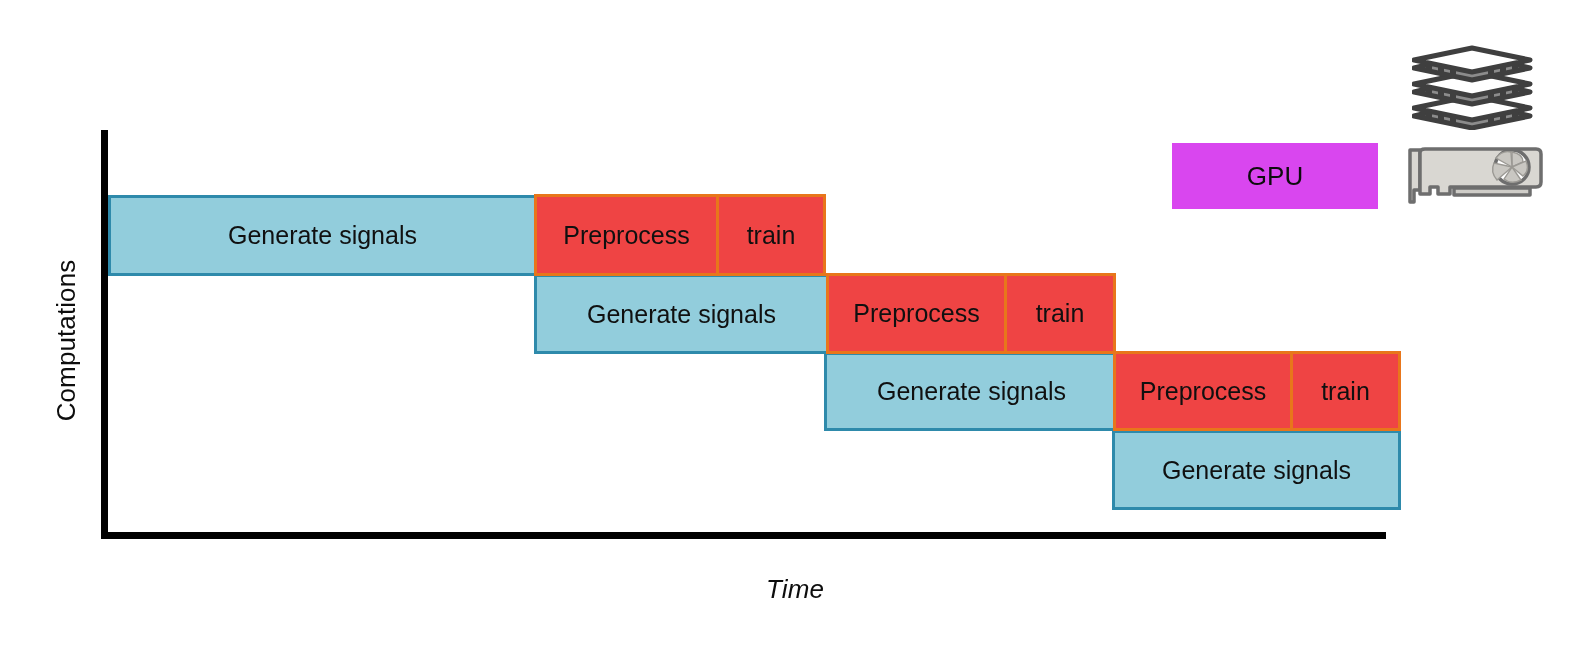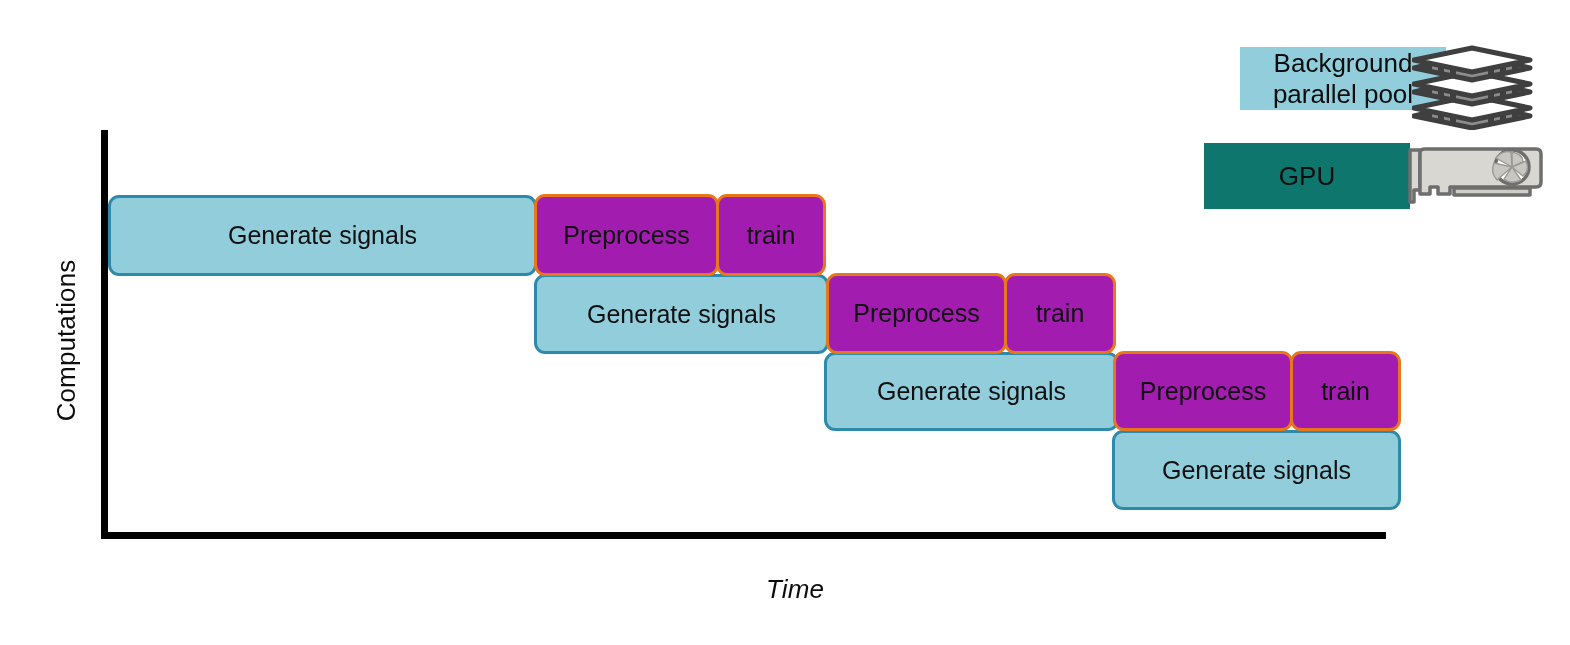--- a/index.html
+++ b/index.html
@@ -72,28 +72,27 @@
   
   .bar {
     position: absolute;
     display: flex;
     align-items: center;
     justify-content: center;
     font-size: 25px;
     color: #101010;
     white-space: nowrap;
     overflow: hidden;
-    border-radius: 11px;
   }
   .bar.pool {
     background: #92cddc;
     border: 3px solid #2e8aab;
   }
   .bar.gpu {
-    background: #a21caf;
+    background: #ef4444;
     border: 3px solid #e8761b;
   }
 
   
   .legend-row {
     position: absolute;
     display: flex;
     align-items: center;
     justify-content: center;
     text-align: center;
@@ -102,25 +101,25 @@
     line-height: 1.18;
   }
   #legend-pool-swatch {
     left: 1240px;
     top: 47px;
     width: 206px;
     height: 63px;
     background: #92cddc;
   }
   #legend-gpu-swatch {
-    left: 1204px;
+    left: 1172px;
     top: 143px;
     width: 206px;
     height: 66px;
-    background: #0f766e;
+    background: #d946ef;
   }
   .legend-icon {
     position: absolute;
   }
   #legend-pool-icon { left: 1412px; top: 38px; }
   #legend-gpu-icon  { left: 1404px; top: 144px; }
 </style>
 </head>
 <body>
 
@@ -145,26 +144,20 @@
       <div class="bar gpu" style="left: 716px; top: 194px; width: 110px; height: 82px; z-index: 2;">train</div>
       <div class="bar pool" style="left: 534px; top: 274px; width: 295px; height: 80px; z-index: 1;">Generate signals</div>
       <div class="bar gpu" style="left: 826px; top: 273px; width: 181px; height: 81px; z-index: 2;">Preprocess</div>
       <div class="bar gpu" style="left: 1004px; top: 273px; width: 112px; height: 81px; z-index: 2;">train</div>
       <div class="bar pool" style="left: 824px; top: 352px; width: 295px; height: 79px; z-index: 1;">Generate signals</div>
       <div class="bar gpu" style="left: 1113px; top: 351px; width: 180px; height: 80px; z-index: 2;">Preprocess</div>
       <div class="bar gpu" style="left: 1290px; top: 351px; width: 111px; height: 80px; z-index: 2;">train</div>
       <div class="bar pool" style="left: 1112px; top: 430px; width: 289px; height: 80px; z-index: 1;">Generate signals</div>
     </div>
 
-  <div class="legend-row" id="legend-pool-swatch">
-    <span>
-      <span>Background</span><br>
-      <span>parallel pool</span>
-    </span>
-  </div>
 
   <svg class="legend-icon" id="legend-pool-icon" width="132" height="92" viewBox="0 0 132 92">
     <g stroke="#3f3f3f" stroke-width="5" stroke-linejoin="round">
       <polygon points="60,64 118,78 60,90 2,78" fill="#8c8c8c"></polygon>
       <polygon points="60,58 118,70 60,82 2,70" fill="#ffffff"></polygon>
       <polygon points="60,40 118,54 60,66 2,54" fill="#8c8c8c"></polygon>
       <polygon points="60,34 118,46 60,58 2,46" fill="#ffffff"></polygon>
       <polygon points="60,16 118,30 60,42 2,30" fill="#8c8c8c"></polygon>
       <polygon points="60,10 118,22 60,34 2,22" fill="#ffffff"></polygon>
     </g>

